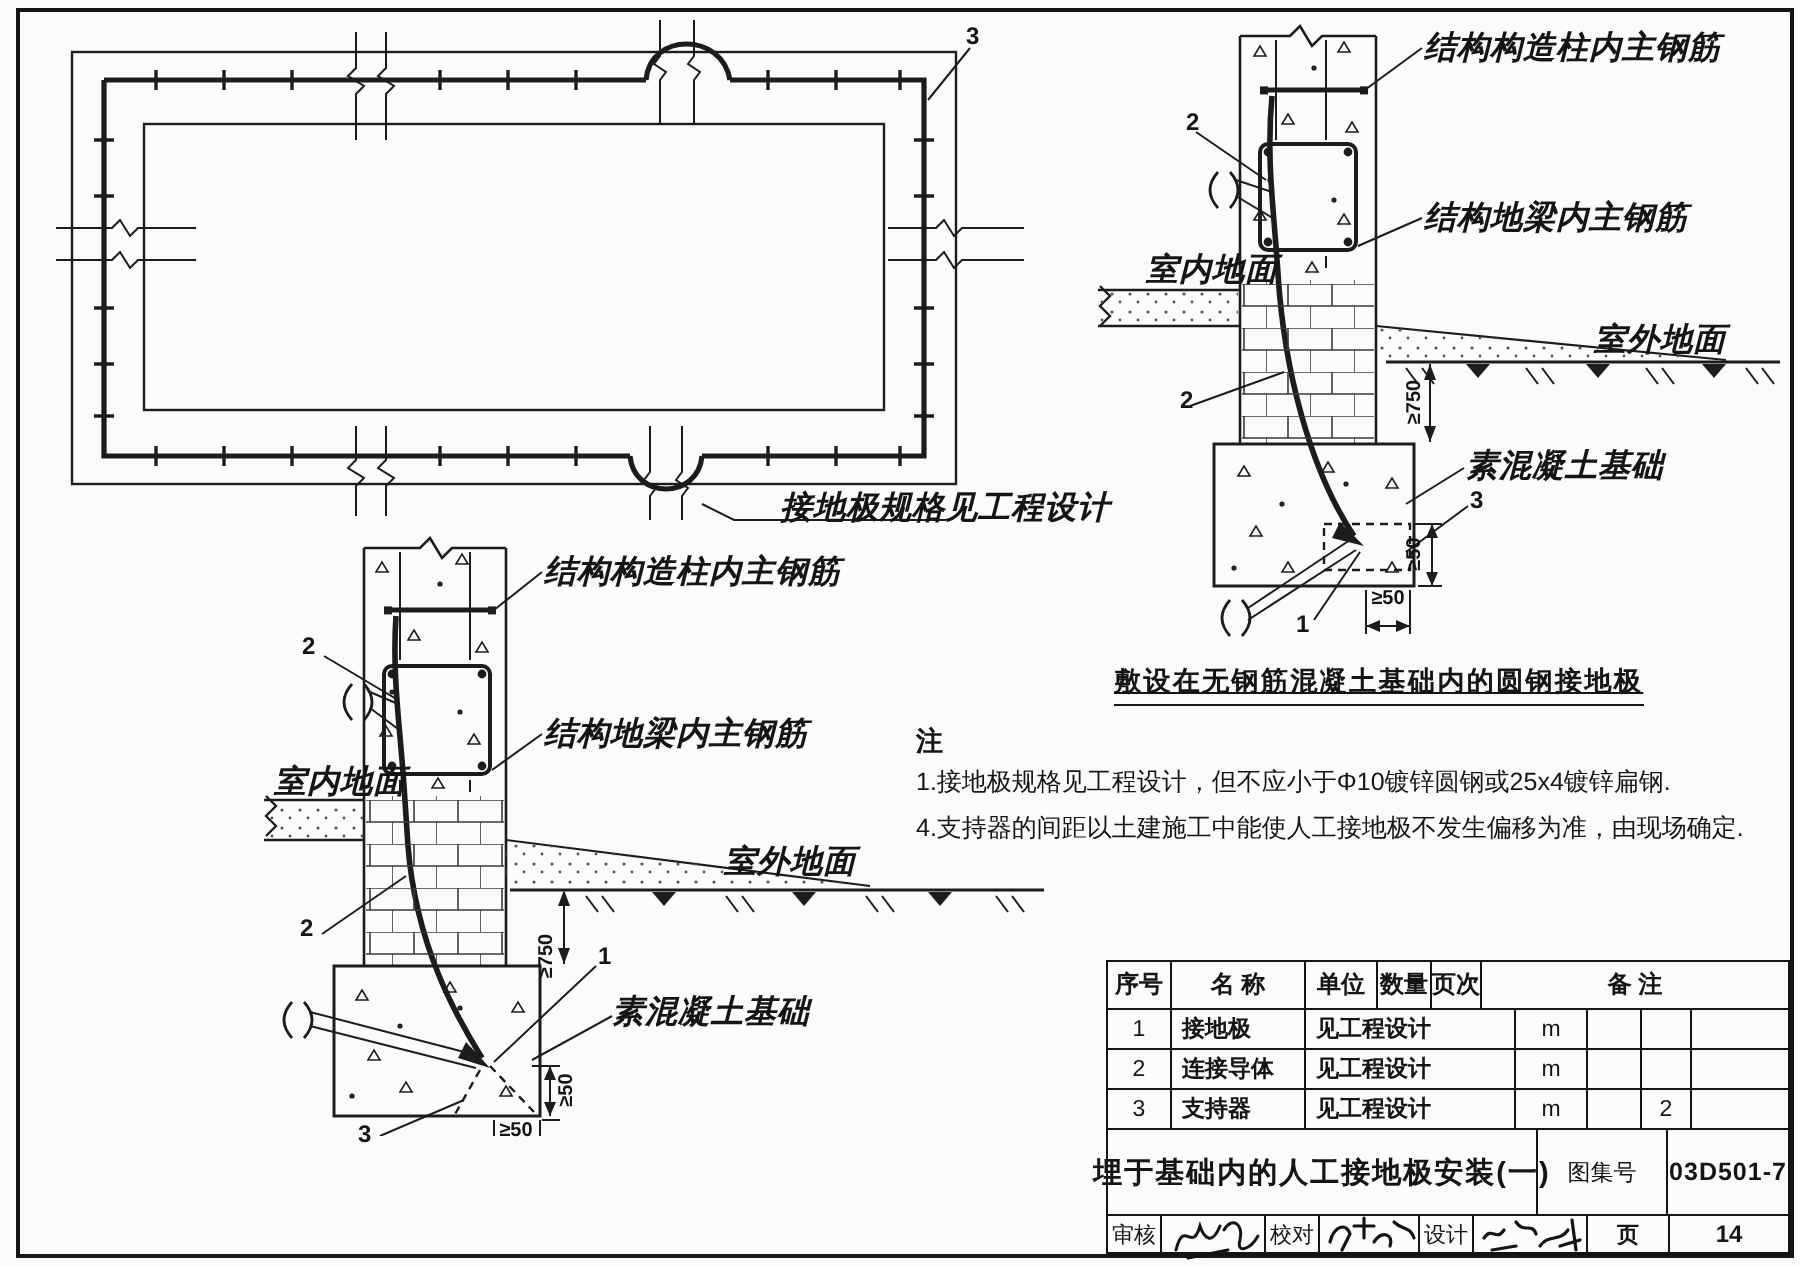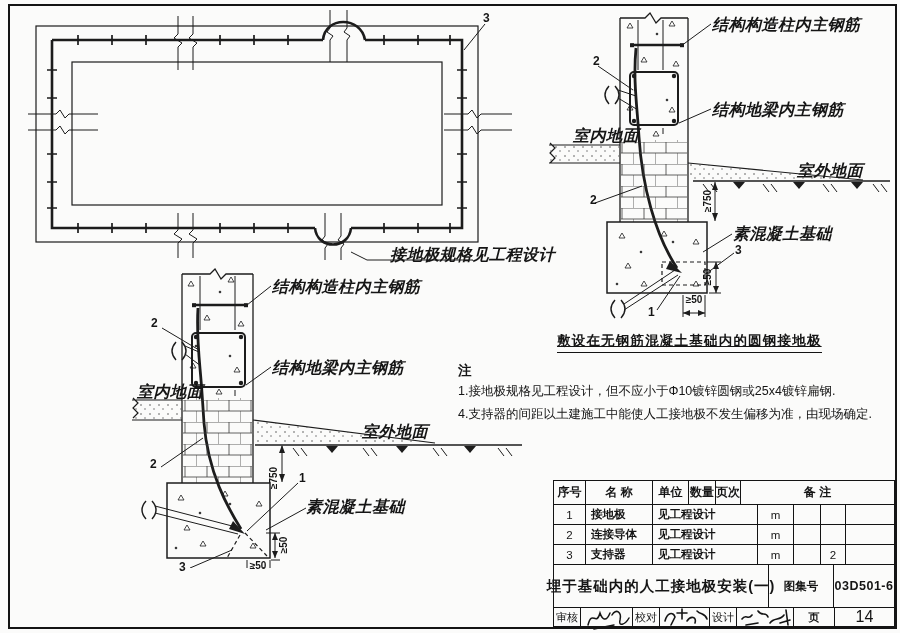--- a/index.html
+++ b/index.html
@@ -23,24 +23,24 @@
   .td{border-right:1.3px solid #141414;box-sizing:border-box;display:flex;align-items:center;
       justify-content:center;overflow:visible;white-space:nowrap;}
   .td:last-child{border-right:none;}
   .td.l{justify-content:flex-start;padding-left:5px;font-weight:bold;}
   .hrow{height:24px;font-weight:700;font-size:12px;}
   .drow{height:20px;}
   .trow{height:43px;}
   .srow{flex:1;font-size:11px;}
   .c0{width:32px}.c1{width:67px}.c2{width:105px}.c3{width:36px}.c4{width:27px}.c5{width:25px}.c6{flex:1}
   .t0{width:215px;font-size:14.5px;font-weight:700;letter-spacing:1px;}
-  .t1{width:65px;font-weight:700;}
+  .t1{width:65px;font-weight:400;}
   .t2{flex:1;font-size:12.5px;font-weight:600;letter-spacing:.5px;}
   .s0{width:27px}.s1{width:52px;position:relative}.s2{width:27px}.s3{width:50px;position:relative}
-  .s4{width:27px}.s5{width:57px;position:relative}.s6{width:41px;font-weight:600}.s7{flex:1;font-weight:400;font-size:16px}
+  .s4{width:27px}.s5{width:57px;position:relative}.s6{width:41px;font-weight:600}.s7{flex:1;font-weight:700;font-size:12px}
   .sig{position:absolute;left:1px;top:-3px;overflow:visible;}
 </style>
 </head>
 <body>
 
 <div class="page">
   <div class="frame"></div>
 
   <svg style="left:20px;top:8px" width="510" height="258" viewBox="0 0 510 258">
     <g stroke="#1c1c1c" fill="none">
@@ -314,21 +314,21 @@
       <div class="td c1 l">支持器</div>
       <div class="td c2 l">见工程设计</div>
       <div class="td c3">m</div>
       <div class="td c4"></div>
       <div class="td c5">2</div>
       <div class="td c6"></div>
     </div>
     <div class="tr trow">
       <div class="td t0">埋于基础内的人工接地极安装(一)</div>
       <div class="td t1">图集号</div>
-      <div class="td t2">03D501-6</div>
+      <div class="td t2">03D501-7</div>
     </div>
     <div class="tr srow">
       <div class="td s0">审核</div>
       <div class="td s1">
         <svg class="sig" width="50" height="26" viewBox="0 0 50 26">
           <g stroke="#141414" stroke-width="1.5" fill="none" stroke-linecap="round">
             <path d="M6,20 C10,4 14,22 18,8 C20,14 24,18 28,8"></path>
             <path d="M12,24 L32,20 M30,10 C34,3 40,7 38,15 C36,22 43,20 47,13"></path>
           </g>
         </svg>

